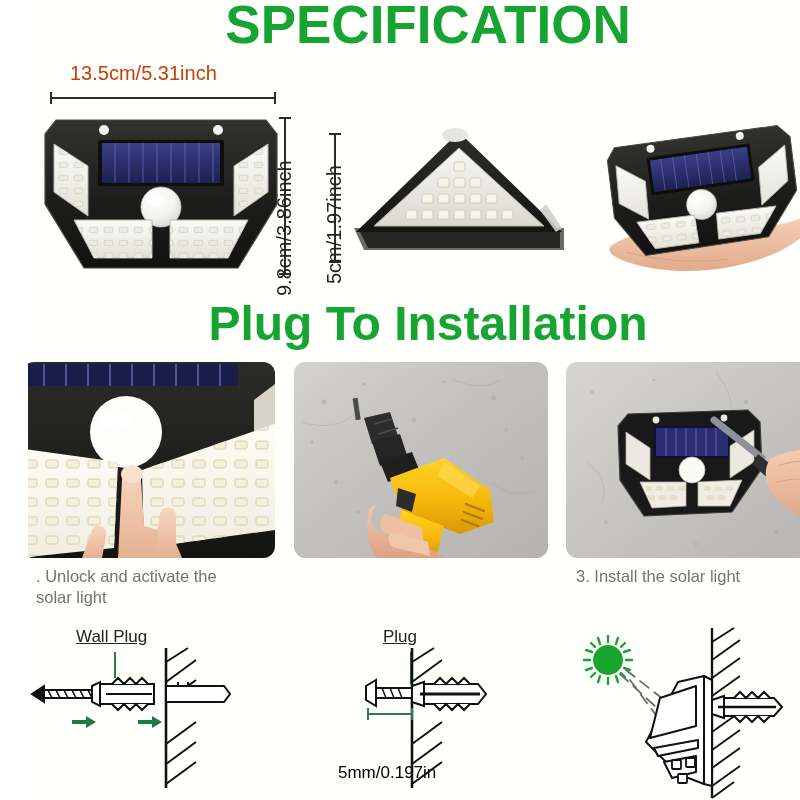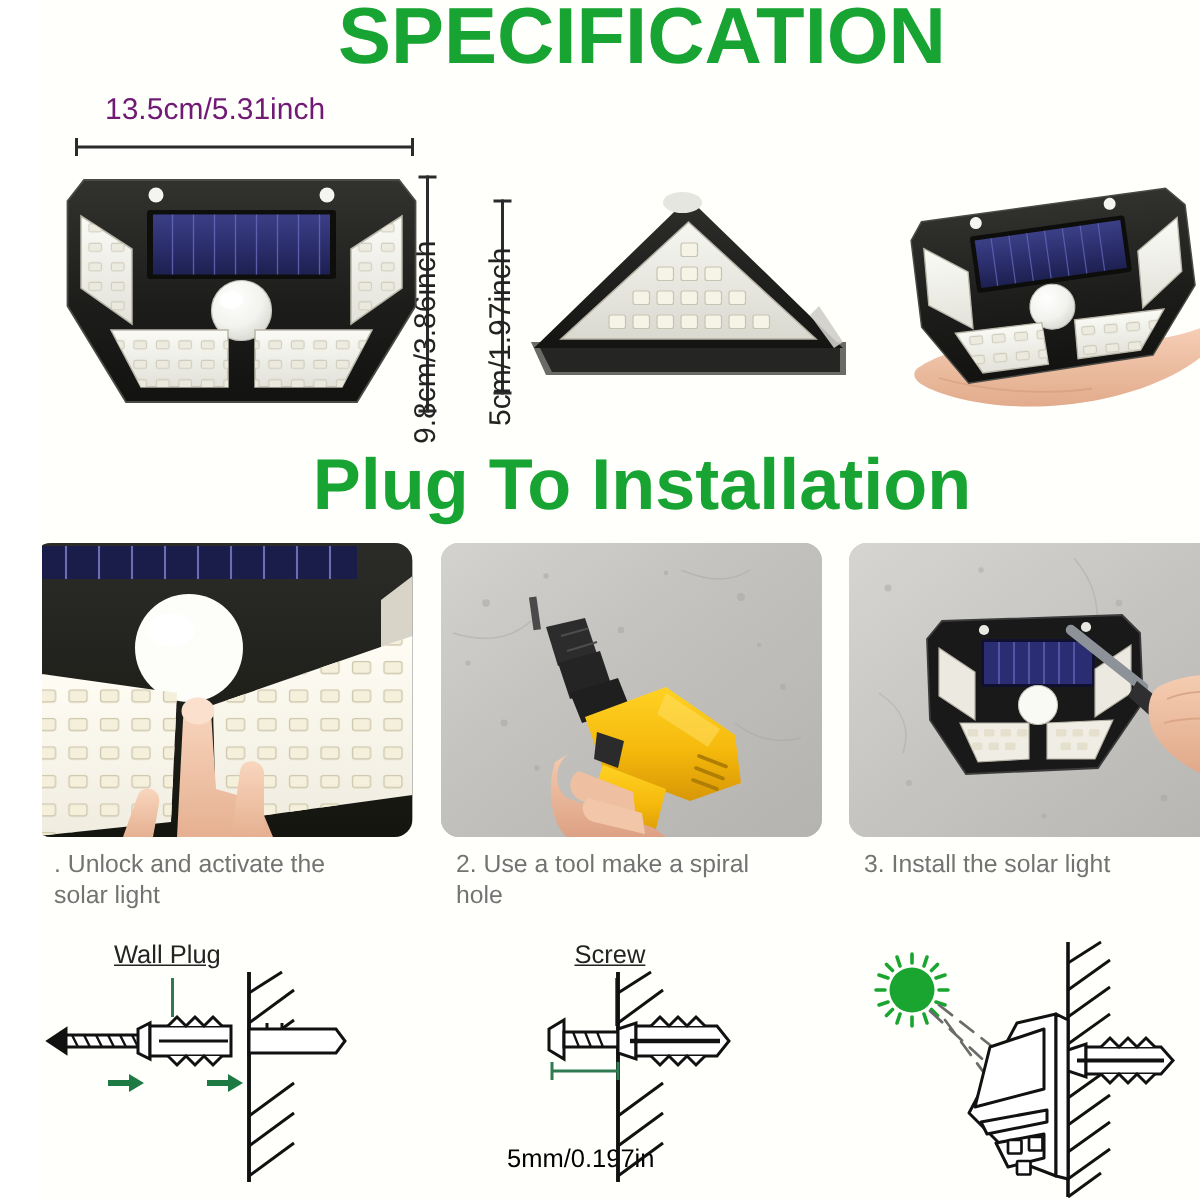--- a/index.html
+++ b/index.html
@@ -67,21 +67,21 @@
     width: 12px;
     height: 2px;
     background: #2b2b2b;
   }
   .dim-line-v::before { top: 0; }
   .dim-line-v::after  { bottom: 0; }
 
   .dim-label-h {
     position: absolute;
     font-size: 20px;
-    color: #701a75;
+    color: #c2410c;
     white-space: nowrap;
   }
   .dim-label-v {
     position: absolute;
     font-size: 20px;
     color: #232323;
     white-space: nowrap;
     transform-origin: left bottom;
     transform: rotate(-90deg);
   }
@@ -485,22 +485,20 @@
 
       <path d="M206 96 C224 86 252 86 256 92 L256 160 C236 158 214 144 204 128
                C198 118 198 102 206 96 Z" fill="url(#skin3)"></path>
       <path d="M212 104 C226 98 246 98 256 102" fill="none" stroke="#cf9878" stroke-width="1.2" opacity="0.7"></path>
       <path d="M210 120 C226 116 246 116 256 120" fill="none" stroke="#cf9878" stroke-width="1.2" opacity="0.6"></path>
     </svg>
   </div>
 
   <div class="caption" style="left:8px; top:566px; width:230px;">. Unlock and activate the
 solar light</div>
-  <div class="caption" style="left:276px; top:566px; width:240px;">2. Use a tool make a spiral
-hole</div>
   <div class="caption" style="left:548px; top:566px; width:246px;">3. Install the solar light</div>
 
   <div class="diag-label" style="left:48px; top:627px;">Wall Plug</div>
   <div class="diag-leader" style="left:86px; top:652px; height:26px;"></div>
 
   <div class="product-fig" style="left:0px; top:648px;">
     <svg width="270" height="140" viewBox="0 0 270 140">
 
       <g fill="none" stroke="#111" stroke-width="2">
         <path d="M4 46 L16 38 L16 54 Z" fill="#111"></path>
@@ -531,21 +529,21 @@
         <line x1="138" y1="136" x2="168" y2="114"></line>
       </g>
 
       <g fill="#fff" stroke="#111" stroke-width="2">
         <path d="M138 38 L196 38 L202 46 L196 54 L138 54 Z"></path>
         <path d="M150 34 L150 38 M160 34 L160 38"></path>
       </g>
     </svg>
   </div>
 
-  <div class="diag-label" style="left:355px; top:627px;">Screw</div>
+  <div class="diag-label" style="left:355px; top:627px;">Plug</div>
   <div class="diag-leader" style="left:382px; top:652px; height:32px;"></div>
   <div class="meas-label" style="left:310px; top:763px;">5mm/0.197in</div>
 
   <div class="product-fig" style="left:300px; top:648px;">
     <svg width="220" height="140" viewBox="0 0 220 140">
 
       <line x1="84" y1="0" x2="84" y2="140" stroke="#111" stroke-width="2.6"></line>
       <g stroke="#111" stroke-width="2">
         <line x1="84" y1="14" x2="106" y2="0"></line>
         <line x1="84" y1="34" x2="114" y2="12"></line>

